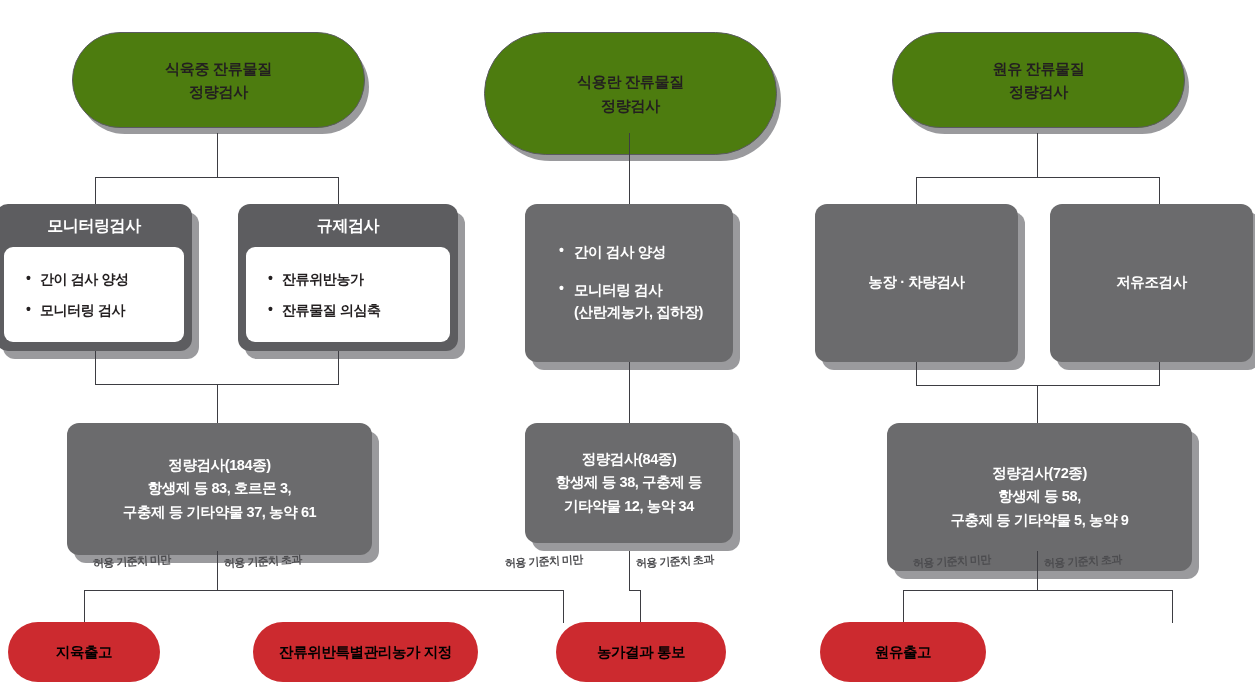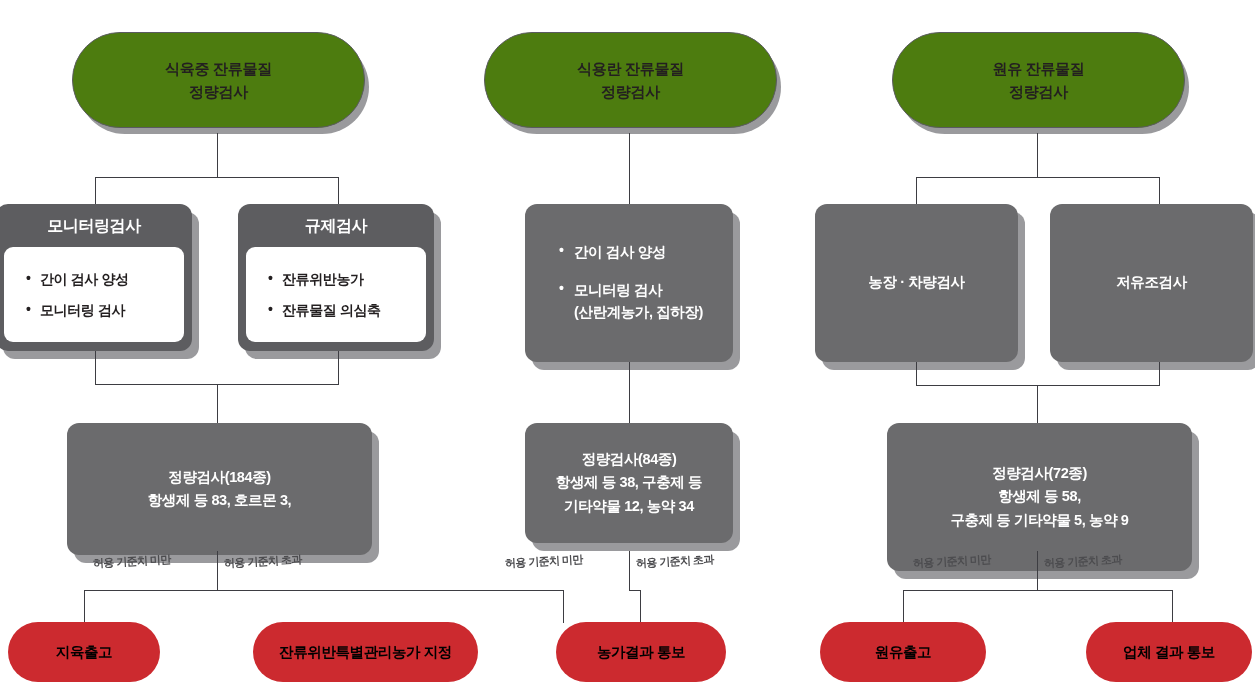--- a/index.html
+++ b/index.html
@@ -194,21 +194,21 @@
     <div class="card-shadow"></div>
     <div class="card dark-hdr">
       <div class="card-title">모니터링검사</div>
       <div class="card-inner">
         <div class="bullet">간이 검사 양성</div>
         <div class="bullet">모니터링 검사</div>
       </div>
     </div>
   </div>
 
-  <div class="card-wrap" style="left:238px;top:204px;width:196px;height:147px;">
+  <div class="card-wrap" style="left:238px;top:204px;width:196px;height:147px;padding-left:24px;">
     <div class="card-shadow"></div>
     <div class="card dark-hdr">
       <div class="card-title">규제검사</div>
       <div class="card-inner">
         <div class="bullet">잔류위반농가</div>
         <div class="bullet">잔류물질 의심축</div>
       </div>
     </div>
   </div>
 
@@ -217,37 +217,38 @@
   <div class="line-h" style="left:95px;top:384px;width:243px;"></div>
   <div class="line-v" style="left:217px;top:384px;height:39px;"></div>
 
   <div class="card-wrap" style="left:67px;top:423px;width:305px;height:132px;">
     <div class="card-shadow"></div>
     <div class="card">
       <div class="card-center">
         <div>
           <div>정량검사(184종)</div>
           <div>항생제 등 83, 호르몬 3,</div>
+          <div>구충제 등 기타약물 37, 농약 61</div>
         </div>
       </div>
     </div>
   </div>
 
   <div class="edge-label" style="left:93px;top:556px;">허용 기준치 미만</div>
   <div class="edge-label" style="left:224px;top:556px;">허용 기준치 초과</div>
 
   <div class="line-v" style="left:217px;top:551px;height:40px;"></div>
   <div class="line-h" style="left:84px;top:590px;width:479px;"></div>
   <div class="line-v" style="left:84px;top:590px;height:33px;"></div>
   <div class="line-v" style="left:563px;top:590px;height:33px;"></div>
 
   <div class="redbtn" style="left:8px;top:622px;width:152px;height:60px;">지육출고</div>
   <div class="redbtn" style="left:253px;top:622px;width:225px;height:60px;">잔류위반특별관리농가 지정</div>
 
-  <div class="pill-wrap" style="left:484px;top:32px;width:291px;height:94px;">
+  <div class="pill-wrap" style="left:484px;top:32px;width:291px;height:121px;">
     <div class="pill-shadow"></div>
     <div class="pill">
       <div>
         <div>식용란 잔류물질</div>
         <div>정량검사</div>
       </div>
     </div>
   </div>
 
   <div class="line-v" style="left:629px;top:133px;height:72px;"></div>
@@ -338,15 +339,14 @@
 
   <div class="edge-label" style="left:913px;top:556px;">허용 기준치 미만</div>
   <div class="edge-label" style="left:1044px;top:556px;">허용 기준치 초과</div>
 
   <div class="line-v" style="left:1037px;top:551px;height:40px;"></div>
   <div class="line-h" style="left:903px;top:590px;width:269px;"></div>
   <div class="line-v" style="left:903px;top:590px;height:33px;"></div>
   <div class="line-v" style="left:1172px;top:590px;height:33px;"></div>
 
   <div class="redbtn" style="left:820px;top:622px;width:166px;height:60px;">원유출고</div>
-  <div class="redbtn" style="left:1086px;top:622px;width:166px;height:60px;">업체 결과 통보</div>
 
 </div>
 
 </body></html>

